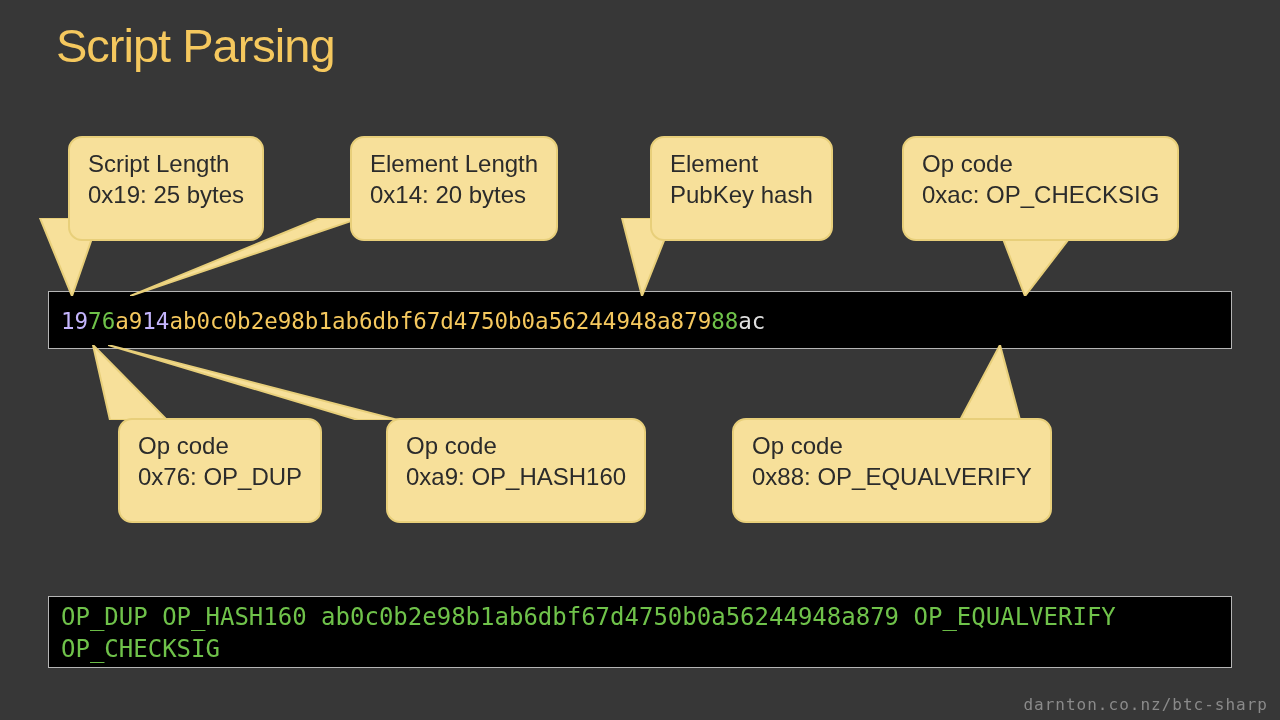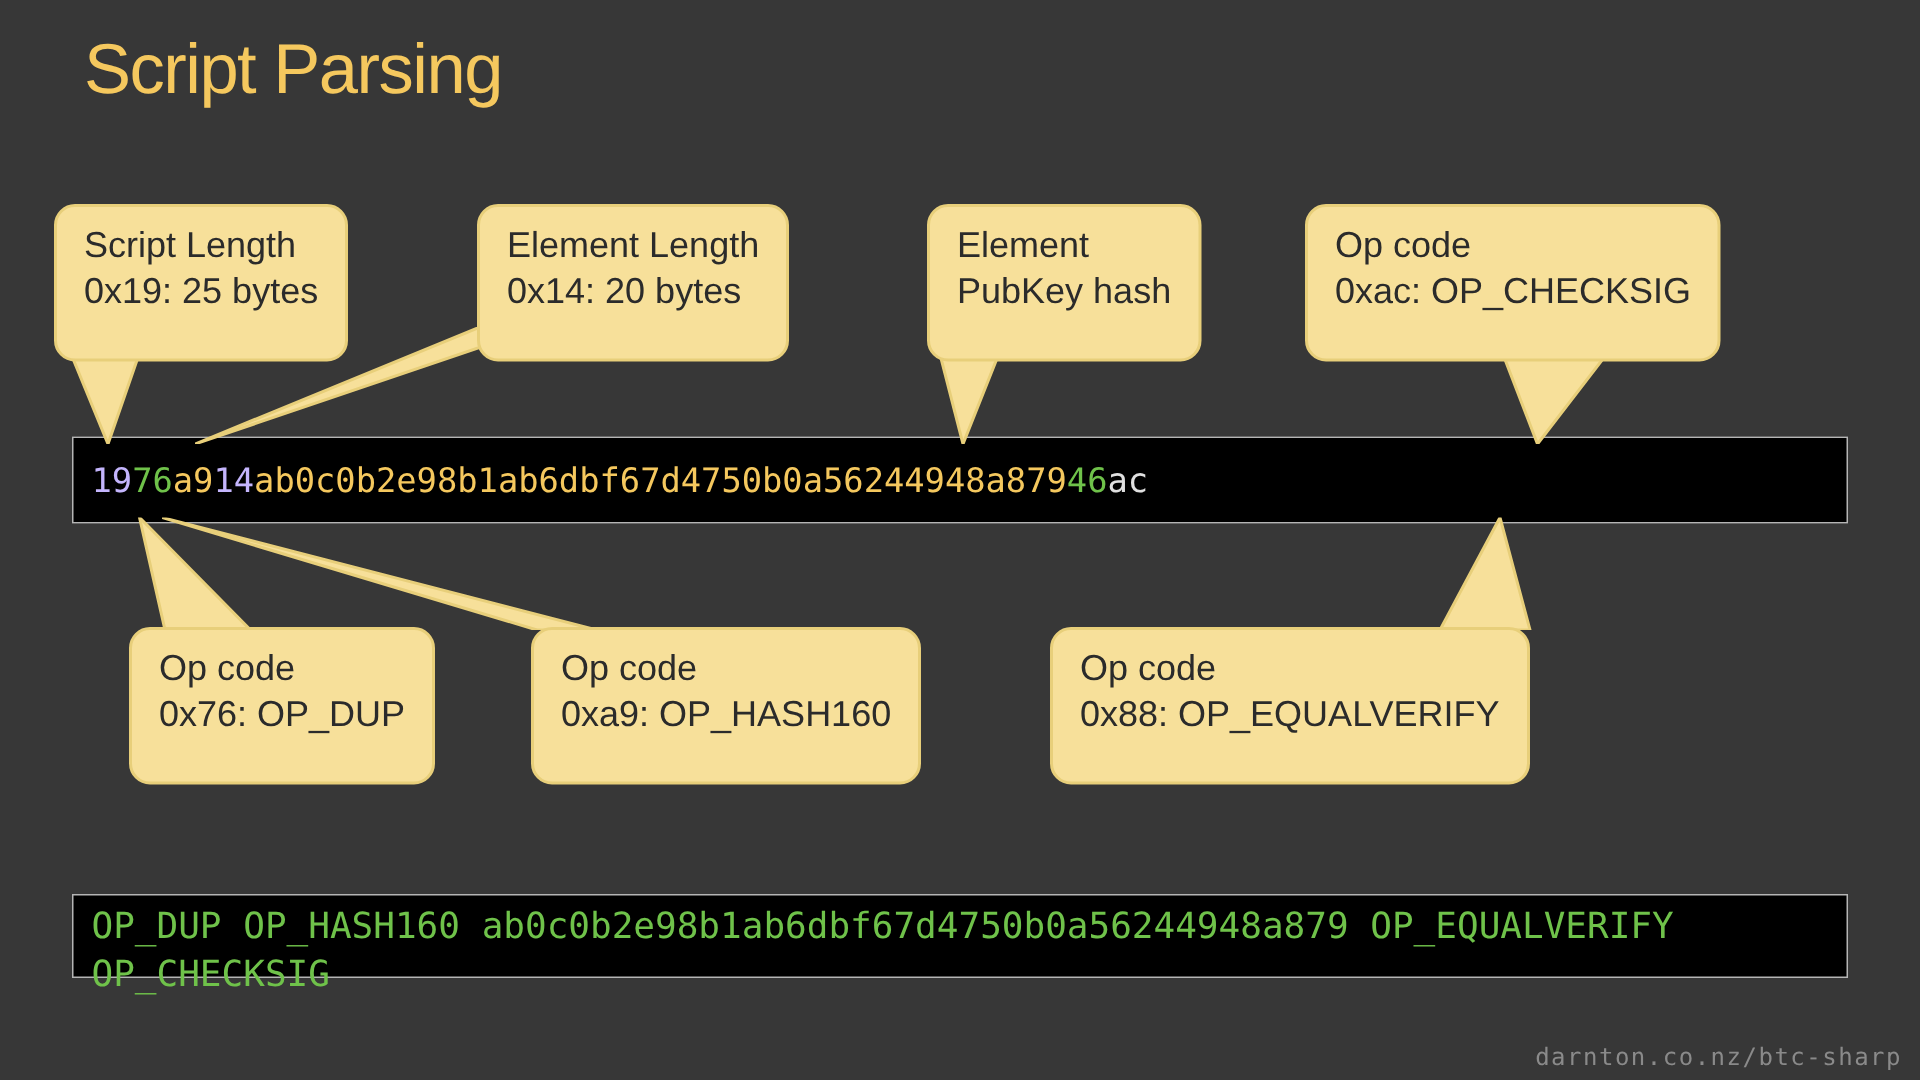--- a/index.html
+++ b/index.html
@@ -24,20 +24,21 @@
   .callout {
     position: absolute;
     background: #f7e09a;
     border: 2px solid #e8cf7a;
     border-radius: 14px;
     padding: 10px 18px 29px 18px;
     font-size: 24px;
     line-height: 1.3;
     color: #2b2b2b;
     z-index: 3;
+    margin-left: 32px;
   }
   .callout .l1 { white-space: nowrap; }
   .callout .l2 { white-space: nowrap; }
   .codebox {
     position: absolute;
     background: #000;
     border: 1px solid #b5b5b5;
     font-family: "Menlo", "Consolas", monospace;
     color: #f5c85e;
   }
@@ -49,21 +50,21 @@
     font-size: 22.5px;
     line-height: 58px;
     padding-left: 12px;
     letter-spacing: 0;
     white-space: nowrap;
   }
   .codebox.script {
     left: 48px;
     top: 596px;
     width: 1184px;
-    height: 56px;
+    height: 72px;
     font-size: 24px;
     line-height: 1.35;
     padding: 4px 12px;
     color: #6fc24a;
   }
   .seg-blue { color: #c4b5fd; }
   .seg-green { color: #6fc24a; margin-top: 24px; }
   .seg-yellow { color: #f5c85e; }
   .seg-white { color: #e0e0e0; }
   .wedge {
@@ -112,21 +113,21 @@
   <polygon points="190,0 230,0 0,78" fill="#f7e09a" stroke="#e8cf7a" stroke-width="2"></polygon>
 </svg>
 <svg class="wedge" style="left:618px; top:218px;" width="70" height="78">
   <polygon points="4,0 55,0 24,78" fill="#f7e09a" stroke="#e8cf7a" stroke-width="2"></polygon>
 </svg>
 <svg class="wedge" style="left:875px; top:218px;" width="240" height="78">
   <polygon points="120,0 210,0 150,78" fill="#f7e09a" stroke="#e8cf7a" stroke-width="2"></polygon>
 </svg>
 
 <div class="codebox hex">
-  <span class="seg-blue">19</span><span class="seg-green">76</span><span class="seg-yellow">a9</span><span class="seg-blue">14</span><span class="seg-yellow">ab0c0b2e98b1ab6dbf67d4750b0a56244948a879</span><span class="seg-green">46</span><span class="seg-white">ac</span>
+  <span class="seg-blue">19</span><span class="seg-green">76</span><span class="seg-yellow">a9</span><span class="seg-blue">14</span><span class="seg-yellow">ab0c0b2e98b1ab6dbf67d4750b0a56244948a879</span><span class="seg-green">88</span><span class="seg-white">ac</span>
 </div>
 
 <svg class="wedge" style="left:82px; top:345px;" width="90" height="75">
   <polygon points="11,0 28,75 85,75" fill="#f7e09a" stroke="#e8cf7a" stroke-width="2"></polygon>
 </svg>
 <svg class="wedge" style="left:108px; top:345px;" width="290" height="75">
   <polygon points="0,0 250,75 290,75" fill="#f7e09a" stroke="#e8cf7a" stroke-width="2"></polygon>
 </svg>
 <svg class="wedge" style="left:960px; top:345px;" width="70" height="75">
   <polygon points="40,0 0,75 60,75" fill="#f7e09a" stroke="#e8cf7a" stroke-width="2"></polygon>

